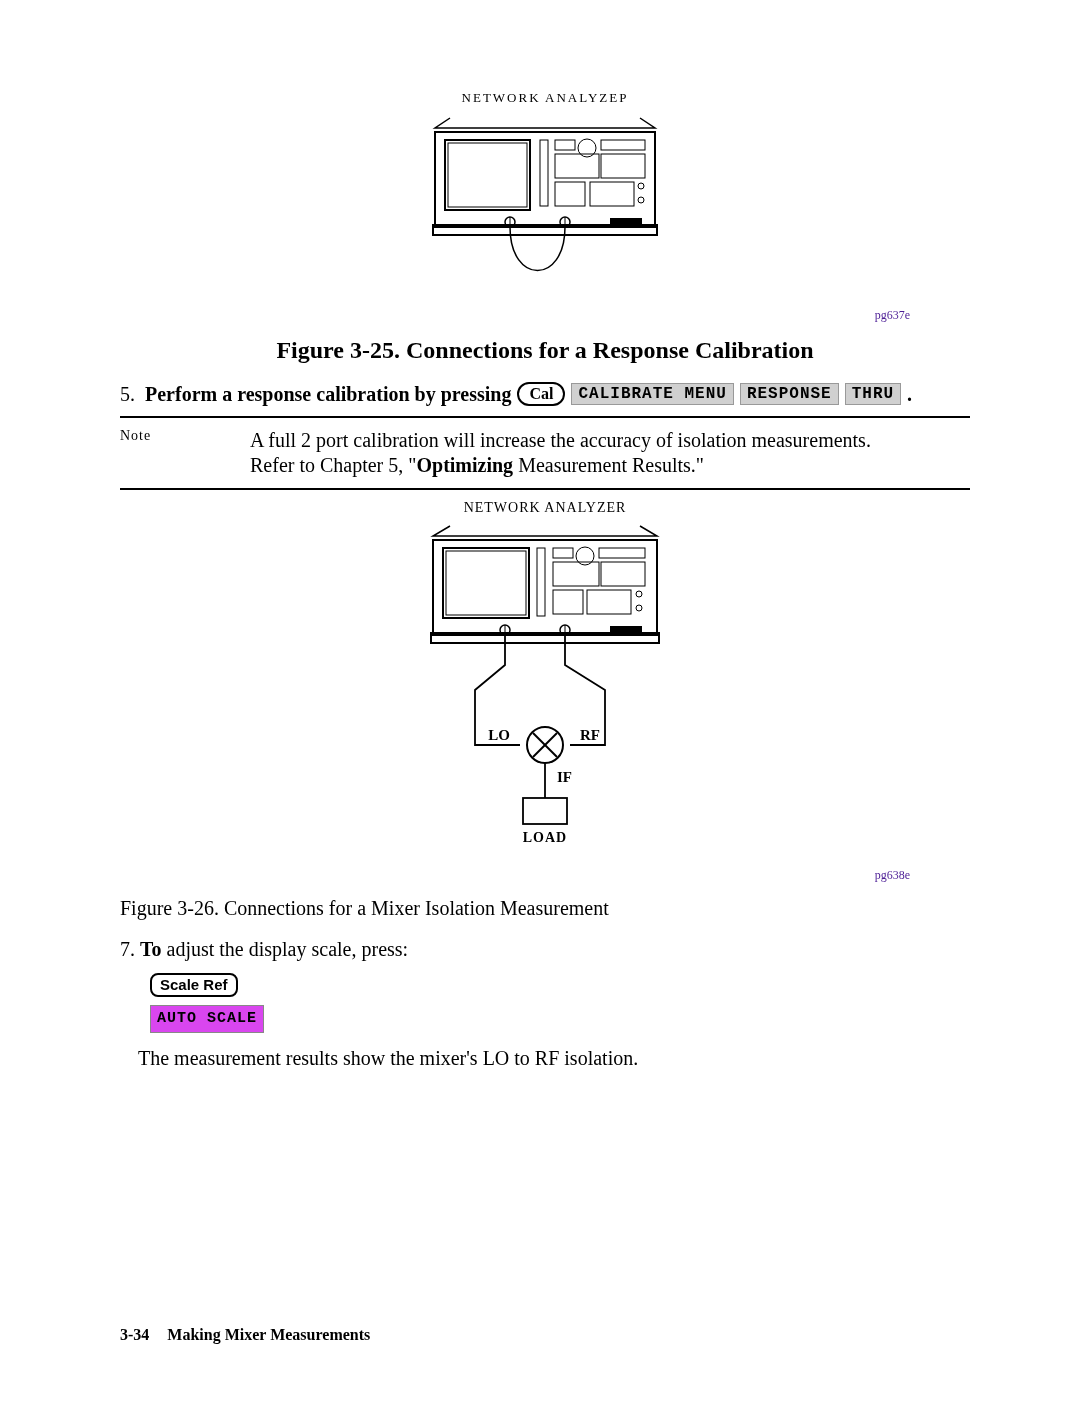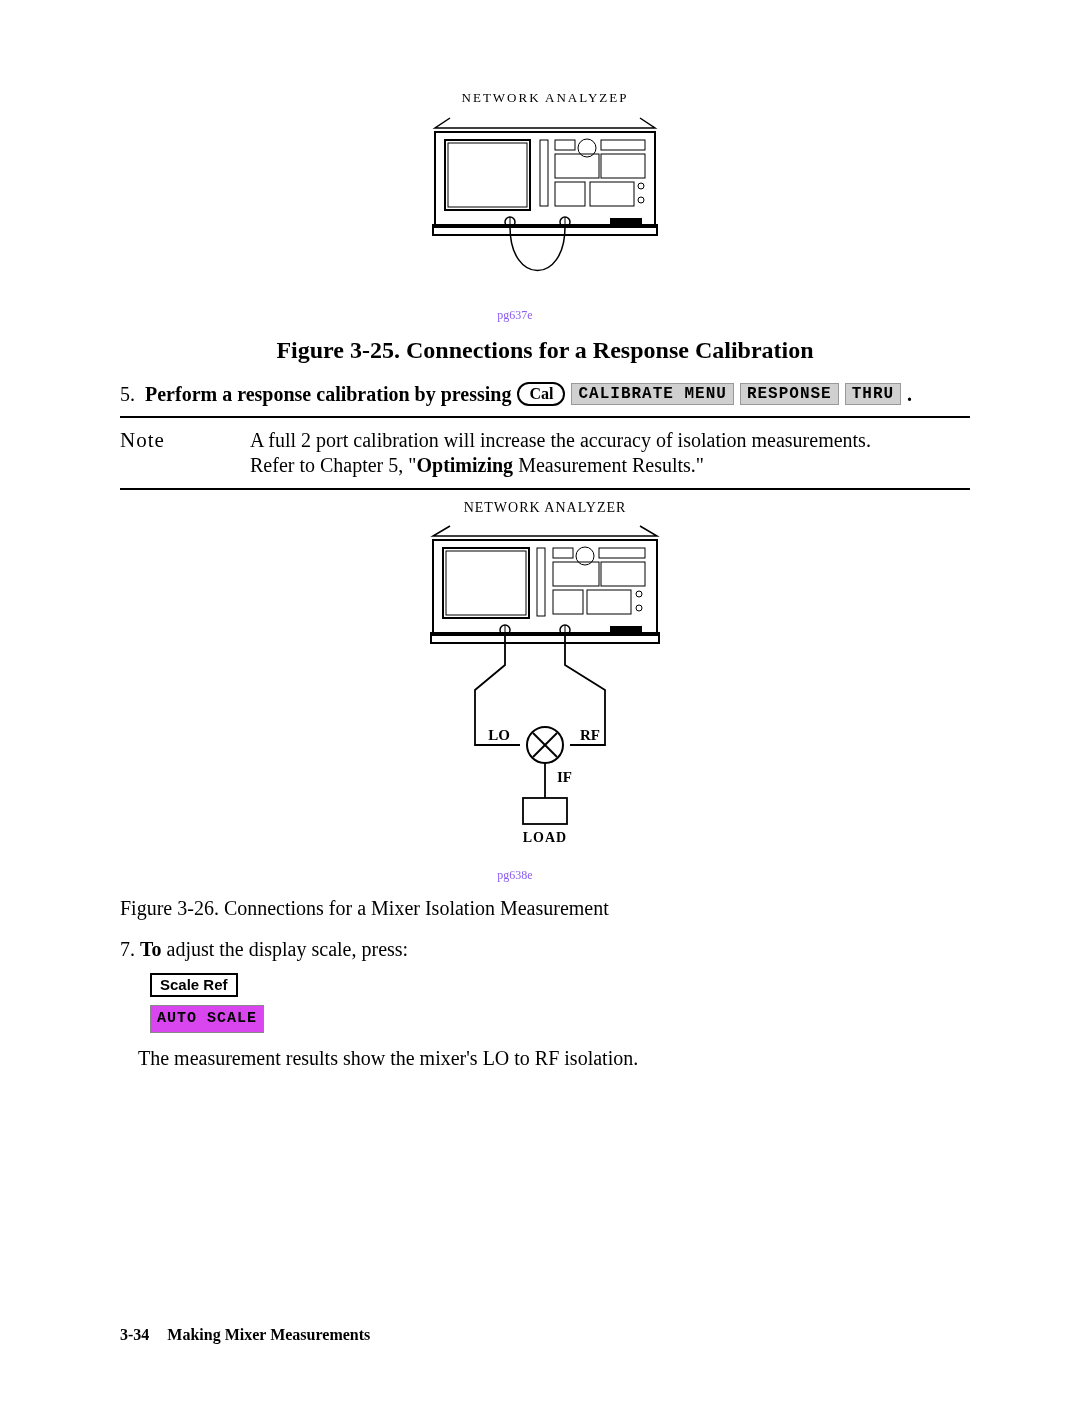--- a/index.html
+++ b/index.html
@@ -22,23 +22,24 @@
   .fig-label-top {
     font-size: 13px;
     letter-spacing: 2px;
     margin-bottom: 4px;
   }
   .analyzer-svg {
     display: inline-block;
   }
   .small-ref {
     font-size: 12px;
+    text-align: right;
     margin-right: 60px;
     margin-top: 4px;
-    color:#8b5cf6;
+    color:#4c1d95;
   }
   .fig-caption {
     font-weight: bold;
     font-size: 24px;
     text-align: center;
     margin: 14px 0 18px 0;
   }
   .step5 {
     font-size: 20px;
     font-weight: bold;
@@ -77,40 +78,40 @@
     border: none;
     border-top: 2px solid #000;
     margin: 10px 0;
   }
   .note-row {
     display: flex;
     gap: 40px;
     margin: 8px 0;
   }
   .note-label {
-    font-size: 21px;
+    font-size: 14px;
     letter-spacing: 1px;
     min-width: 90px;
   }
   .note-body {
     font-size: 20px;
     line-height: 1.25;
   }
   .step6, .step7 {
     font-size: 20px;
     margin: 18px 0 10px 0;
   }
   .fig2-caption {
     font-size: 20px;
     text-align: left;
     margin: 14px 0 18px 0;
   }
   .key-rect {
     border: 2px solid #000;
-    border-radius: 0;
+    border-radius: 8px;
     padding: 0 8px;
     font-weight: bold;
     font-size: 15px;
     display: inline-block;
     line-height: 20px;
     background: #fff;
     font-family: Arial, sans-serif;
   }
   .auto-scale {
     background: #d946ef;

